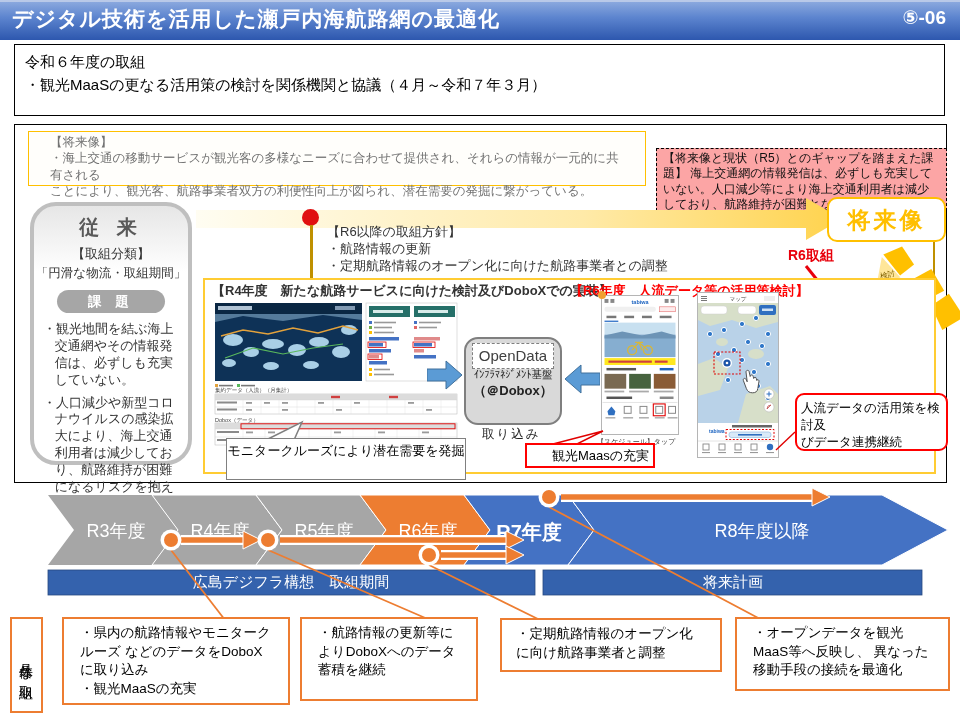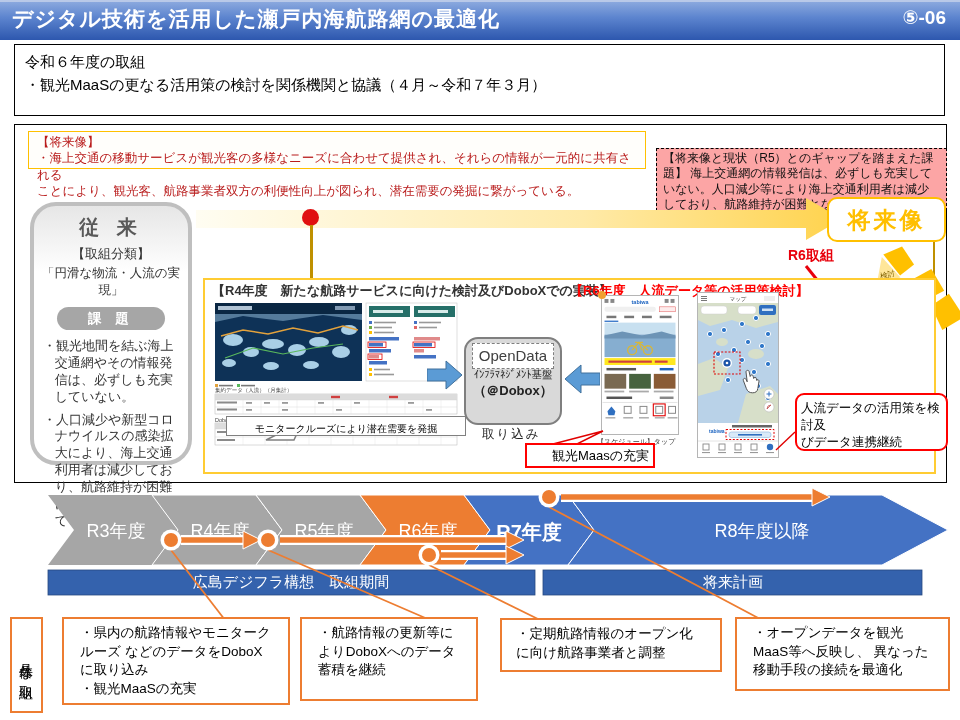--- a/index.html
+++ b/index.html
@@ -9,22 +9,22 @@
   
   .hdr{left:0;top:0;width:960px;height:38px;
        background:linear-gradient(180deg,#8aa8de 0%,#5d85cf 40%,#2d57ae 100%);
        border-top:2px solid #b9c9e8;}
   .hdr-title{left:12px;top:5px;font-size:21px;font-weight:700;color:#fff;letter-spacing:1px;}
   .hdr-num{right:14px;top:6px;font-size:19px;font-weight:700;color:#fff;}
   
   .bx{border:1.6px solid #000;background:#fff;}
   .reiwa{left:14px;top:44px;width:931px;height:72px;padding:6px 10px;font-size:15px;line-height:1.5;box-sizing:border-box;}
   .outer{left:14px;top:124px;width:931px;height:357px;}
-  .futbox{left:28px;top:131px;width:618px;height:38px;border:1.6px solid #ffc000;background:#fffefb;
-          padding:2px 8px;box-sizing:border-box;font-size:12.5px;line-height:1.3;color:#b91c1c;}
+  .futbox{left:28px;top:131px;width:618px;height:55px;border:1.6px solid #ffc000;background:#fffefb;
+          padding:2px 21px;box-sizing:border-box;font-size:12.5px;line-height:1.3;color:#737373;}
   .gapbox{left:656px;top:128px;width:291px;height:63px;border:1.6px dashed #000;background:#fca5a5;
           padding:2px 6px;box-sizing:border-box;font-size:12px;line-height:1.28;color:#111;margin-top:20px;}
   .pre{white-space:pre-line;}
   
   .conv{left:30px;top:202px;width:162px;height:263px;border:4px solid #bfbfbf;border-radius:26px;
         background:linear-gradient(180deg,#e6e6e6 0%,#ffffff 26%);box-sizing:border-box;text-align:center;}
   .conv-title{margin-top:8px;font-size:20px;font-weight:700;color:#595959;letter-spacing:6px;}
   .conv-cat{margin-top:4px;font-size:13px;color:#333;}
   .conv-catv{margin-top:2px;font-size:12.5px;color:#333;}
   .conv-pill{margin:8px auto 0;width:108px;height:23px;line-height:23px;border-radius:12px;
@@ -45,21 +45,21 @@
   
   .odbox{left:464px;top:337px;width:98px;height:88px;background:#d9d9d9;border:2px solid #7f7f7f;
          border-radius:14px;box-sizing:border-box;}
   .odin{left:472px;top:343px;width:82px;height:26px;background:#fff;border:1.5px dashed #7f7f7f;
         box-sizing:border-box;text-align:center;line-height:23px;font-size:15px;color:#404040;}
   .odl1{left:464px;top:368px;width:98px;text-align:center;font-size:10.5px;color:#222;}
   .odl2{left:464px;top:382px;width:98px;text-align:center;font-size:13px;font-weight:700;color:#222;}
   .import{left:482px;top:425px;font-size:12.5px;letter-spacing:2px;color:#222;}
   
   .callout{box-sizing:border-box;background:#fff;text-align:center;}
-  .mon{left:226px;top:416px;width:240px;height:20px;border:1.6px solid #808080;font-size:10px;line-height:23px;}
+  .mon{left:226px;top:438px;width:240px;height:42px;border:1.6px solid #808080;font-size:13px;line-height:23px;}
   .maas{left:525px;top:443px;width:130px;height:25px;border:2px solid #ff0000;font-size:13px;line-height:21px;padding-left:21px;}
   .jin{left:795px;top:393px;width:153px;height:58px;border:2.5px solid #ff0000;border-radius:9px;
        font-size:12.5px;line-height:1.35;text-align:left;padding:5px 4px;}
   .phone{background:#fff;border:1px solid #b5b5b5;box-sizing:border-box;}
   .phonecap{left:597px;top:437px;font-size:7px;color:#333;}
   
   .botbox{border:2.5px solid #ed7d31;background:#fff;box-sizing:border-box;font-size:13.5px;line-height:1.38;
           padding:5px 16px;color:#000;}
   .sidelabel{left:10px;top:617px;width:33px;height:96px;border:2.5px solid #ed7d31;box-sizing:border-box;
              writing-mode:vertical-rl;text-align:center;font-size:14px;letter-spacing:2px;
@@ -90,21 +90,21 @@
   </div>
 
   <div class="abs gapbox">
     <span style="font-weight:400;">【将来像と現状（R5）とのギャップを踏まえた課題】</span>
     <span>海上交通網の情報発信は、必ずしも充実していない。人口減少等により海上交通利用者は減少しており、航路維持が困難となるリスクを抱えている。</span>
   </div>
 
   <div class="abs conv">
     <div class="conv-title">従 来</div>
     <div class="conv-cat">【取組分類】</div>
-    <div class="conv-catv">「円滑な物流・人流の実現」</div>
+    <div class="conv-catv">「円滑な物流・取組期間」</div>
     <div class="conv-pill">課 題</div>
     <div class="conv-iss">
       <div>・観光地間を結ぶ海上交通網やその情報発信は、必ずしも充実していない。</div>
       <div>・人口減少や新型コロナウイルスの感染拡大により、海上交通利用者は減少しており、航路維持が困難になるリスクを抱えている。</div>
     </div>
   </div>
 
   <svg class="abs" style="left:194px;top:194px;" width="652" height="50" viewBox="0 0 652 50">
     <defs>
       <linearGradient id="gg" x1="0" y1="0" x2="1" y2="0">
@@ -113,20 +113,25 @@
           <stop offset="1" stop-color="#ffd34d"></stop>
       </linearGradient>
     </defs>
     <polygon points="2,16 612,16 612,4 648,25 612,46 612,34 2,34" fill="url(#gg)"></polygon>
   </svg>
 
   <div class="abs reddot"></div>
   <div class="abs goldline" style="left:310px;top:225px;width:2.5px;height:55px;"></div>
   <div class="abs goldline" style="left:933px;top:240px;width:2px;height:38px;"></div>
 
+  <div class="abs policy">
+    <div>【R6以降の取組方針】</div>
+    <div>・航路情報の更新</div>
+    <div>・定期航路情報のオープン化に向けた航路事業者との調整</div>
+  </div>
 
   <div class="abs futlabel">将来像</div>
 
   <svg class="abs" style="left:842px;top:244px;" width="118" height="106" viewBox="0 0 118 106">
     <g transform="rotate(-12 59 60)">
       <polygon points="52,8 72,4 80,24 64,32" fill="#ffc000"></polygon>
       <polygon points="50,10 40,34 64,34" fill="#ffe699"></polygon>
       <polygon points="76,38 96,32 104,56 82,62" fill="#ffc000"></polygon>
       <polygon points="38,40 66,40 74,64 30,64" fill="#ffe699"></polygon>
       <polygon points="88,68 108,60 118,86 94,94" fill="#ffc000"></polygon>

